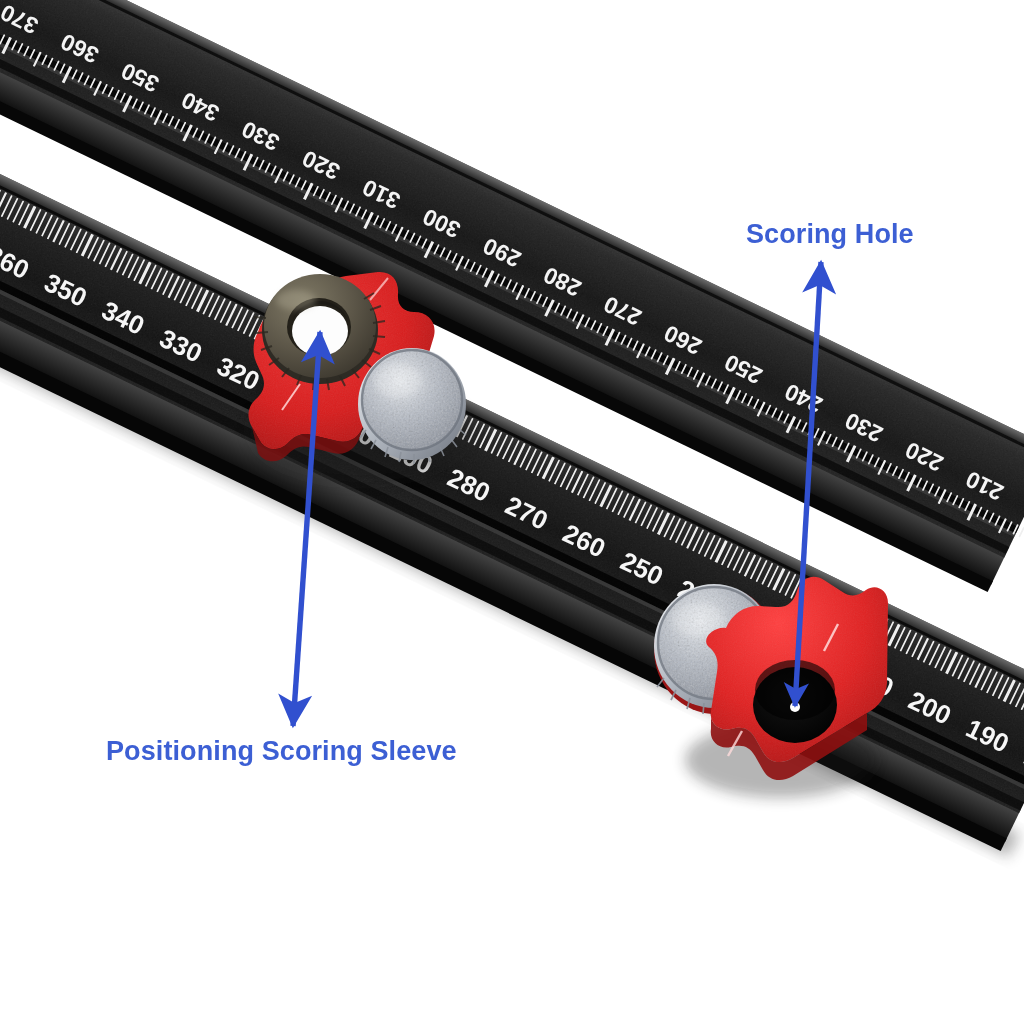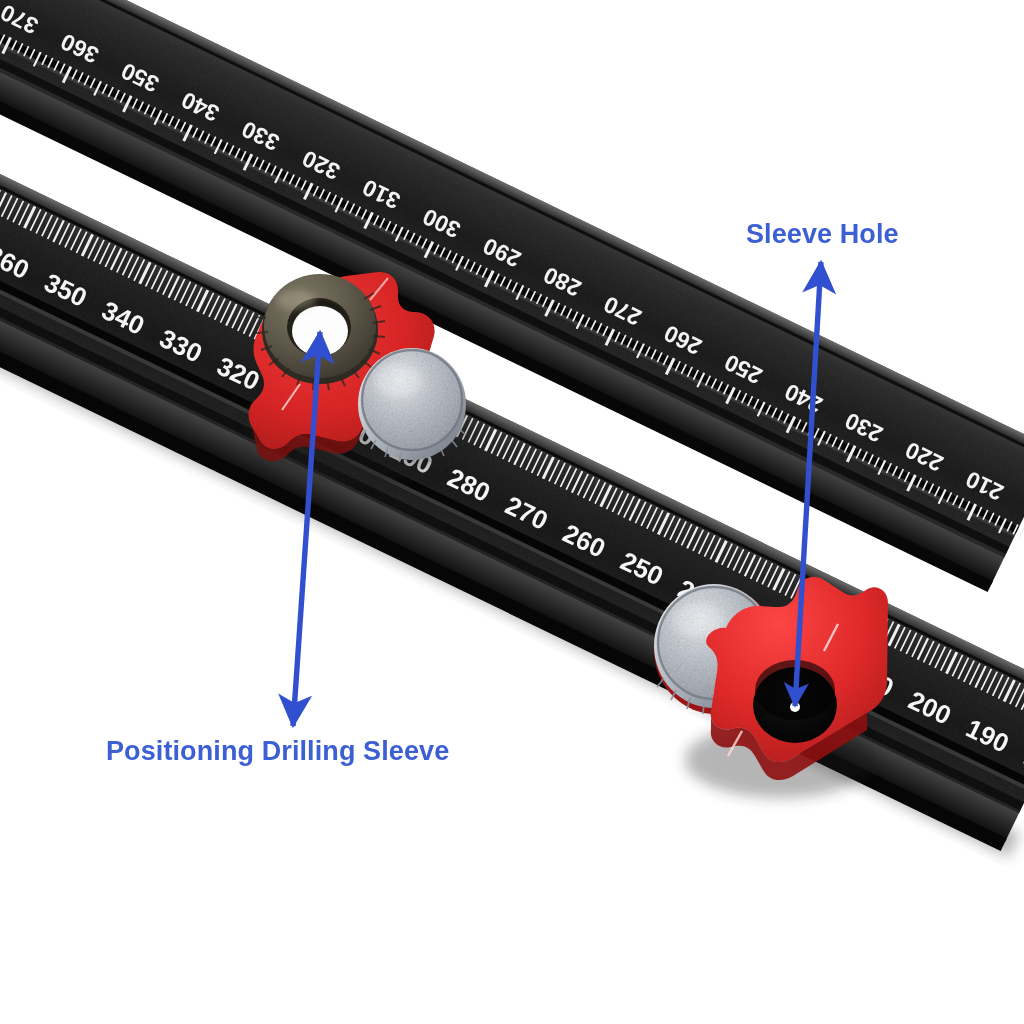--- a/index.html
+++ b/index.html
@@ -788,16 +788,16 @@
         <circle cx="795" cy="707" r="5" fill="#ffffff"></circle>
       </g>
     </g>
 
     <g>
       <line id="arrow-scoring" x1="795" y1="706" x2="821" y2="262" stroke="#3150cf" stroke-width="5.4" stroke-linecap="butt" marker-start="url(#arrHeadSm)" marker-end="url(#arrHead)"></line>
       <line id="arrow-sleeve" x1="320" y1="332" x2="293" y2="726" stroke="#3150cf" stroke-width="5.4" stroke-linecap="butt" marker-start="url(#arrHead)" marker-end="url(#arrHead)"></line>
     </g>
   </svg>
 
-  <div class="anno-label" id="label-scoring">Sleeve Hole</div>
-
-  <div class="anno-label" id="label-sleeve">Positioning Drilling Sleeve</div>
+  <div class="anno-label" id="label-scoring">Scoring Hole</div>
+
+  <div class="anno-label" id="label-sleeve">Positioning Scoring Sleeve</div>
 </div>
 
 </body></html>

